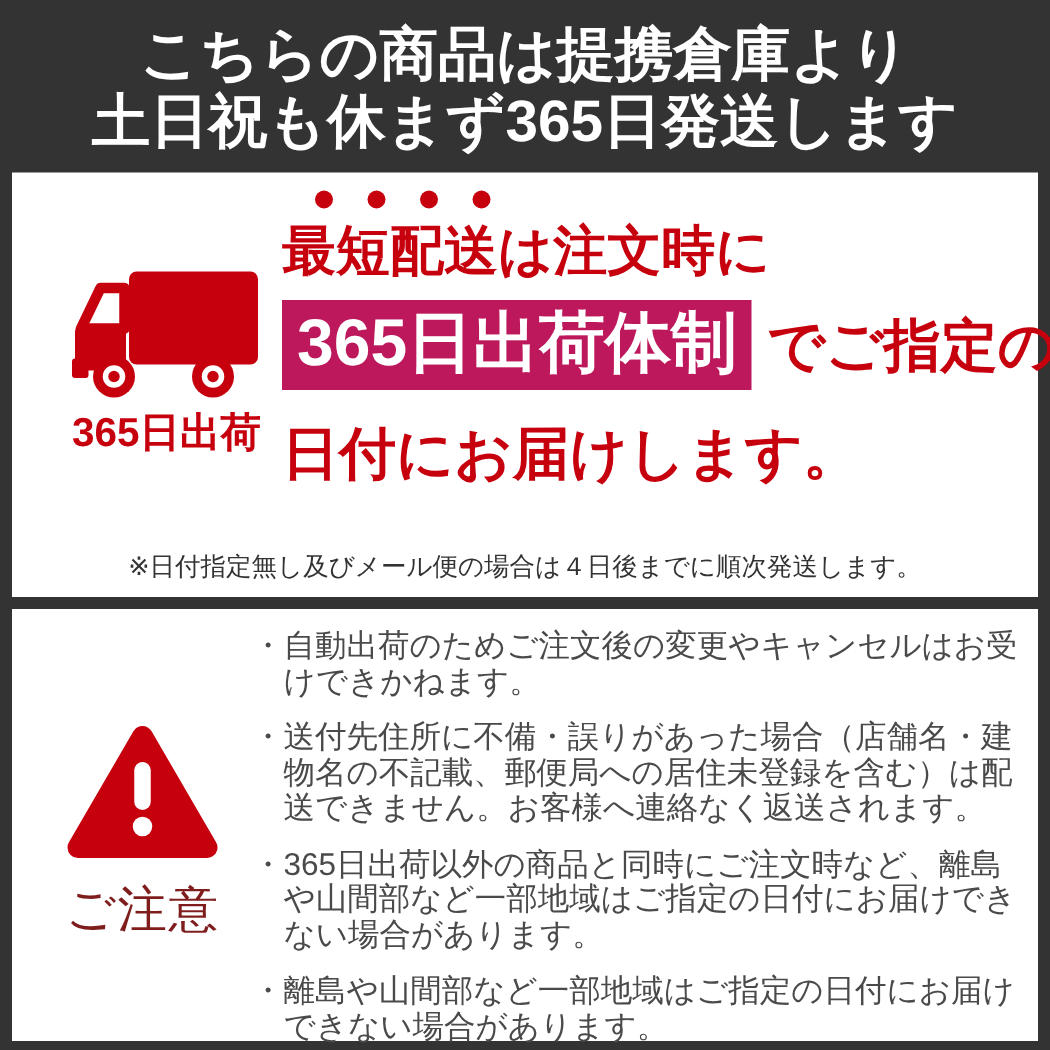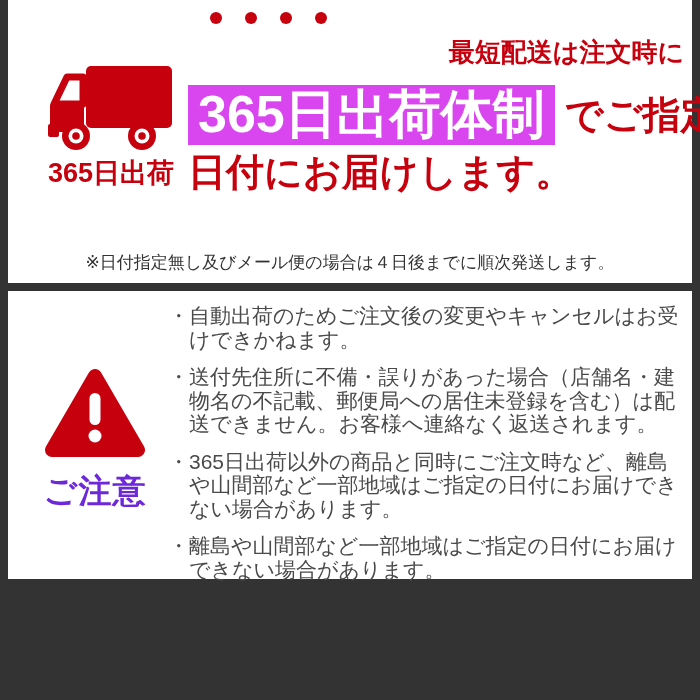--- a/index.html
+++ b/index.html
@@ -34,61 +34,65 @@
   .truck-label{
     color:#c7000e;font-weight:bold;font-size:27px;margin-top:3px;
     white-space:nowrap;
   }
   .ship-text{
     position:absolute;left:180px;top:10px;right:8px;
     color:#c7000e;font-weight:bold;
   }
   .dots{display:flex;gap:23px;margin:2px 0 3px 22px;height:13px;}
   .dot{width:12px;height:12px;border-radius:50%;background:#c7000e;}
-  .ship-h1{font-size:26px;line-height:48px;white-space:nowrap;text-align:right;}
+  .ship-h1{font-size:36px;line-height:48px;white-space:nowrap;}
   .ship-h2{font-size:38px;line-height:50px;white-space:nowrap;}
   .box-row{display:flex;align-items:center;margin-top:9px;white-space:nowrap;}
   .highlight-box{
-    background:#d946ef;color:#ffffff;font-size:52px;line-height:52px;
+    background:#be185d;color:#ffffff;font-size:44px;line-height:52px;
     padding:3px 10px 5px 10px;display:inline-block;
   }
   .box-suffix{font-size:38px;margin-left:10px;}
-  .ship-h3{font-size:38px;line-height:46px;margin-top:4px;white-space:nowrap;font-family:Liberation Serif, serif;}
+  .ship-h3{font-size:38px;line-height:46px;margin-top:20px;white-space:nowrap;font-family:Liberation Serif, serif;}
   .ship-note{
     position:absolute;left:0;right:0;bottom:9px;
     text-align:center;color:#333333;font-size:17px;font-weight:normal;
     letter-spacing:0px;white-space:nowrap;
   }
 
   
   .caution-panel{margin-top:8px;height:288px;}
   .caution-wrap{
     position:absolute;left:32px;top:76px;width:110px;text-align:center;
   }
   .caution-wrap svg{display:block;margin:0 auto;}
   .caution-label{
-    color:#6d28d9;font-weight:bold;font-size:33px;margin-top:12px;
+    color:#7f1d1d;font-weight:normal;font-size:33px;margin-top:12px;
     letter-spacing:1px;white-space:nowrap;
   }
   .bullets{
     position:absolute;left:160px;top:13px;right:5px;
     list-style:none;margin:0;padding:0;
   }
   .bullet{
     display:flex;color:#4a4a4a;font-size:21px;line-height:23.5px;
     margin-bottom:14px;
   }
   .bullet .marker{flex:0 0 17px;}
   .bullet .btxt{flex:1;}
 </style>
 </head>
 <body>
 
 <div class="stage">
 
+  <div class="top-banner">
+    <div>こちらの商品は提携倉庫より</div>
+    <div>土日祝も休まず365日発送します</div>
+  </div>
 
   <div class="panel shipping-panel">
 
     <div class="truck-wrap">
       <span>
         <svg width="126" height="88" viewBox="0 0 126 88" aria-hidden="true">
           <rect x="38" y="2" width="86" height="62" rx="5" fill="#c7000e"></rect>
           <path d="M6,40 L19,13 L35,13 L35,40 Z" fill="#ffffff" stroke="#c7000e" stroke-width="7" stroke-linejoin="round"></path>
           <rect x="2" y="39" width="34" height="29" rx="3" fill="#c7000e"></rect>
           <rect x="0" y="60" width="11" height="13" rx="2" fill="#c7000e"></rect>

